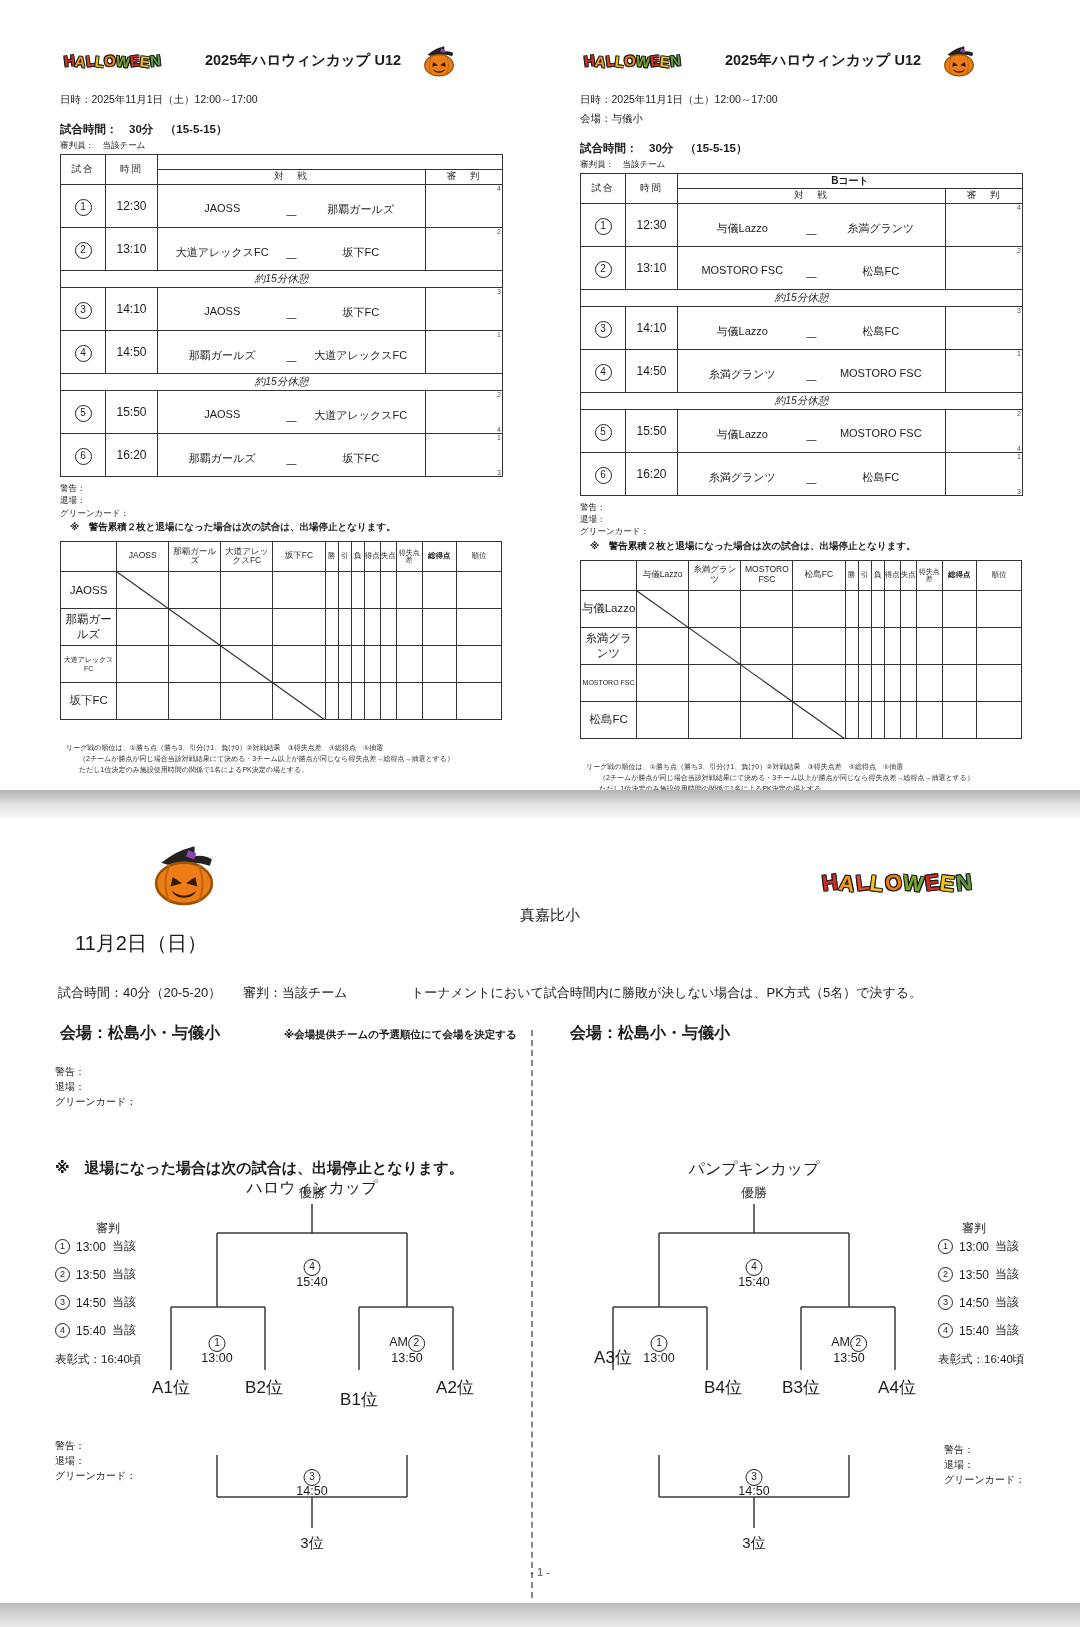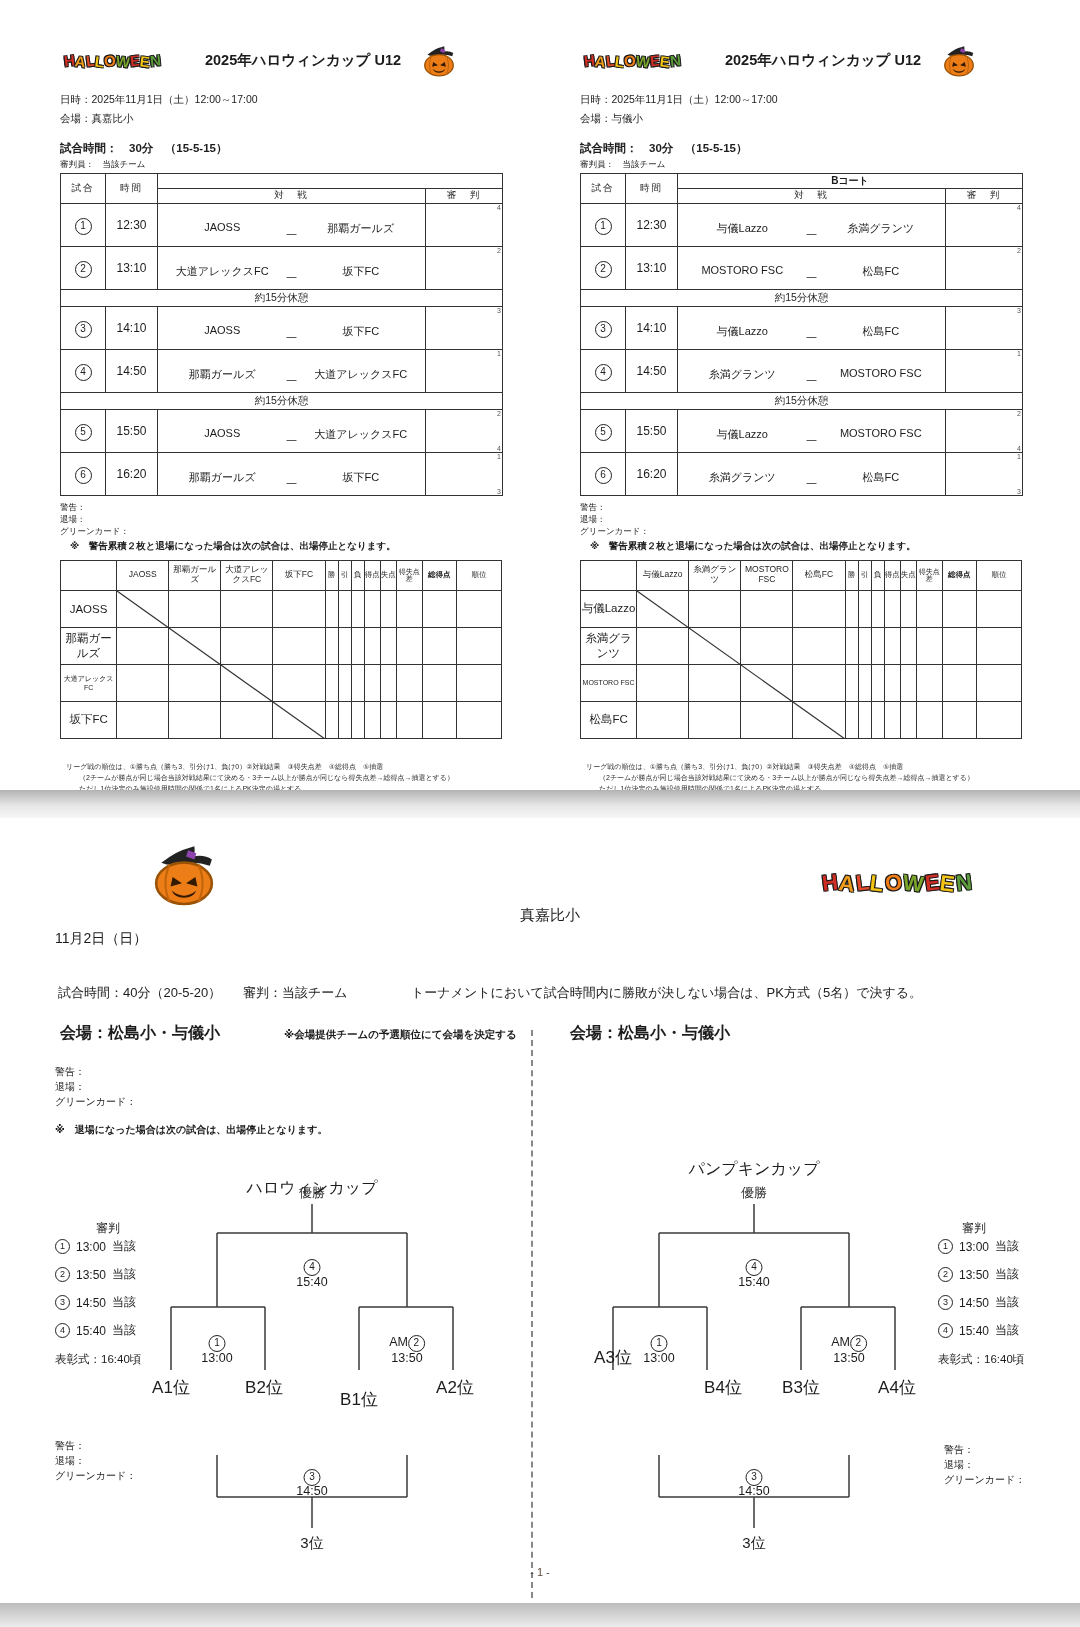--- a/index.html
+++ b/index.html
@@ -33,21 +33,21 @@
   .sched tr.h1{height:15px;} .sched tr.h2{height:15px;}
   .sched .hlabel{font-size:9.5px;text-align:center;letter-spacing:2px;}
   .sched .court{font-weight:bold;font-size:10px;text-align:center;}
   .sched tr.mrow{height:43px;}
   .sched .ncell{text-align:center;}
   .sched .tcell{text-align:center;font-size:12px;}
   .vs{display:flex;align-items:flex-start;padding-top:7px;}
   .vs .team{flex:1;text-align:center;font-size:11px;}
   .vs .dash{flex:none;transform:translateY(7px);font-size:10px;}
   .sched tr.brk{height:17px;}
-  .sched .brkcell{text-align:center;font-size:10.5px;}
+  .sched .brkcell{text-align:center;font-size:10.5px;font-style:italic;}
   .refcell{position:relative;}
   .edge1{position:absolute;right:1px;top:0;font-size:7px;color:#555;}
   .edge2{position:absolute;right:1px;bottom:0;font-size:7px;color:#555;}
   .circ{display:inline-flex;align-items:center;justify-content:center;width:15px;height:15px;
         border:1px solid #222;border-radius:50%;font-size:10px;line-height:1;background:#fff;}
   .circ.sm{width:13px;height:13px;font-size:9px;}
   .warn{margin:5px 0 0 24px;font-size:8.5px;line-height:1.45;}
   .susp{margin:2px 0 0 34px;font-size:9.5px;font-weight:bold;}
   
   .league-wrap{position:relative;margin:7px 0 0 24px;width:442px;}
@@ -60,26 +60,26 @@
   .league .tg{font-size:7.5px;font-weight:bold;}
   .league .rowlab{font-size:11.5px;}
   .league tr.lr:nth-of-type(4) .rowlab{font-size:7px;}
   .diag{position:absolute;left:0;top:0;pointer-events:none;}
   .lnotes{margin:22px 0 0 30px;font-size:7px;line-height:1.6;color:#2a2a2a;}
   .lnotes .ind{margin-left:13px;}
   
   #sheet2{position:absolute;top:818px;left:0;width:1080px;height:785px;background:#fff;}
   .s2-title{font-size:21px;font-weight:bold;}
   .s2-sub{font-size:15px;}
-  .s2-date{font-size:14px;}
+  .s2-date{font-size:20px;margin-left:20px;}
   .s2-info{font-size:13px;}
   .s2-venue{font-size:16px;font-weight:bold;}
   .s2-vnote{font-size:10.5px;font-weight:bold;}
   .s2-warn{font-size:10px;line-height:1.5;}
-  .s2-susp{font-size:10px;font-weight:bold;}
+  .s2-susp{font-size:15px;font-weight:bold;margin-top:36px;}
   .divider{border-left:2px dashed #888;}
   .bk-name{font-size:16px;}
   .bk-champ{font-size:13px;}
   .bk-time{font-size:12.5px;}
   .bk-team{font-size:17px;}
   .bk-third{font-size:15px;}
   .refrow{display:flex;align-items:center;gap:6px;font-size:12px;white-space:nowrap;}
   .refhead{font-size:12px;}
   .ceremony{font-size:11.5px;}
   .pgnum{font-size:11px;color:#5a4636;}
@@ -98,21 +98,20 @@
       <ellipse cx="36" cy="40" rx="27" ry="20" fill="#ed7d17" stroke="#9a5205" stroke-width="2.5"></ellipse>
       <path d="M22 22 Q14 40 22 58" stroke="#c2650a" stroke-width="2" fill="none"></path>
       <path d="M50 22 Q58 40 50 58" stroke="#c2650a" stroke-width="2" fill="none"></path>
       <path d="M25 34 l9 6 -11 3 z" fill="#331a02"></path>
       <path d="M47 34 l-9 6 11 3 z" fill="#331a02"></path>
       <path d="M24 47 q12 10 24 0 q-3 7 -12 7 q-9 0 -12 -7 z" fill="#331a02"></path>
     </svg>
   </div>
   <div class="mp-meta">
     <div>日時：2025年11月1日（土）12:00～17:00</div>
-    <div>会場：真嘉比小</div>
   </div>
   <div class="mp-mt">試合時間：　30分　（15-5-15）</div>
   <div class="mp-ref">審判員：　当該チーム</div>
 
   <table class="sched">
     <colgroup>
         <col style="width:45px">
         <col style="width:52px">
         <col style="width:268px">
         <col style="width:77px">

